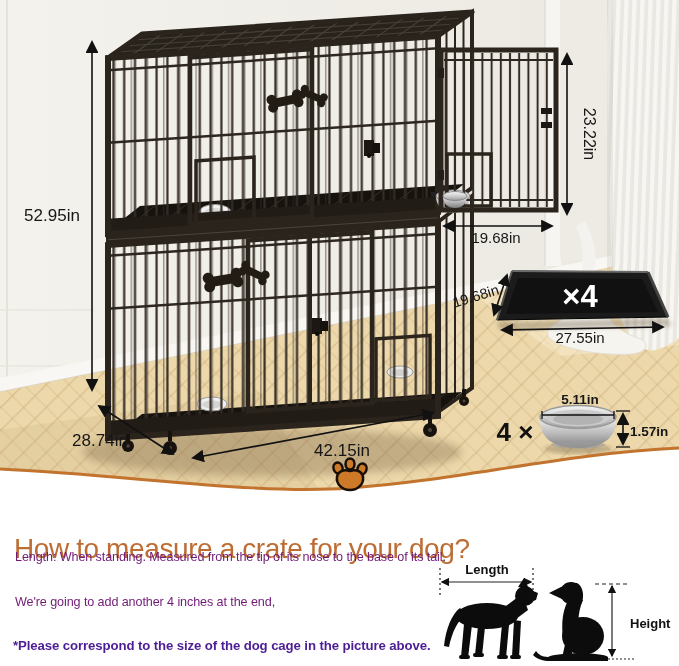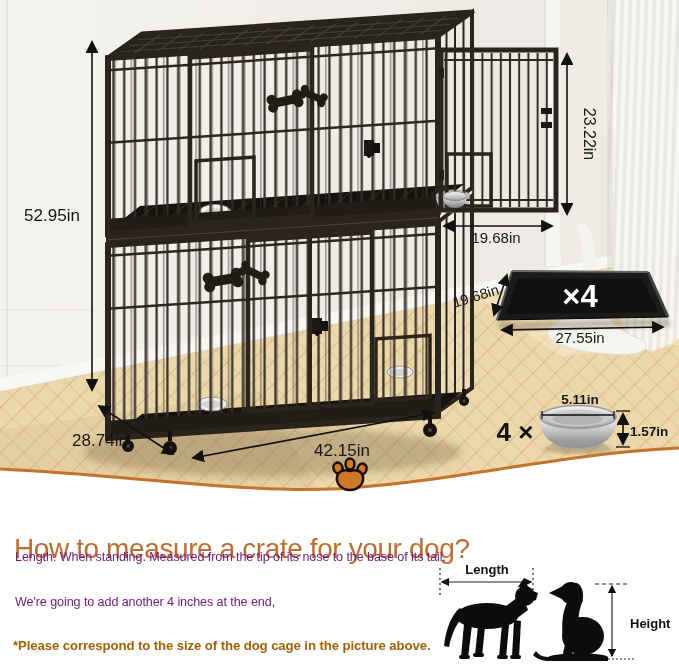--- a/index.html
+++ b/index.html
@@ -7,21 +7,21 @@
         font-family:"Liberation Sans",sans-serif;}
   .scene-svg{position:absolute;left:0;top:0;}
   .wave-svg{position:absolute;left:0;top:438px;}
   .dogs-svg{position:absolute;left:430px;top:552px;}
   .heading{position:absolute;left:14px;top:514px;font-size:28px;font-weight:400;
            color:#bd6d33;letter-spacing:-0.4px;white-space:nowrap;}
   .bodyline{position:absolute;left:15px;font-size:12.6px;color:#701a75;white-space:nowrap;
             letter-spacing:-0.1px;}
   .l1{top:550px}.l2{top:573px}.l3{top:595px}.l4{top:617px}
   .note{position:absolute;left:13px;top:638px;font-size:13.2px;font-weight:600;
-        color:#a16207;white-space:nowrap;letter-spacing:-0.1px;}
+        color:#4c1d95;white-space:nowrap;letter-spacing:-0.1px;}
   text{font-family:"Liberation Sans",sans-serif;fill:#161616;}
   .mlab{font-size:17px;font-weight:500;}
   .msm{font-size:15px;}
   .mb{font-size:13.5px;font-weight:700;}
   .count-big{font-size:31px;font-weight:700;fill:#ffffff;}
   .count-bowl{font-size:26px;font-weight:700;fill:#111;}
   .diaglab{font-size:13px;font-weight:600;fill:#111;}
 </style>
 </head>
 <body>

